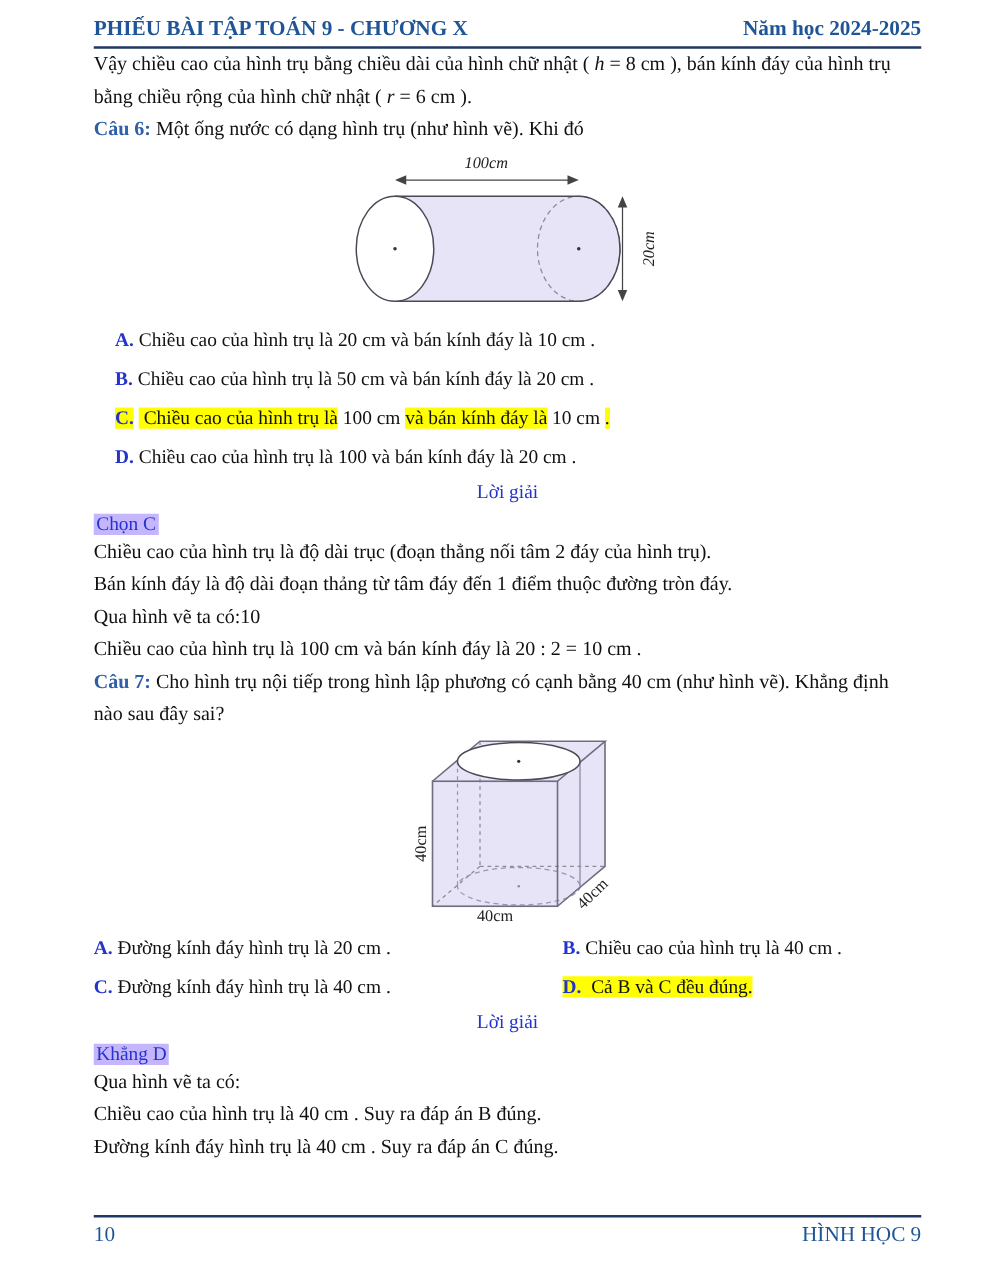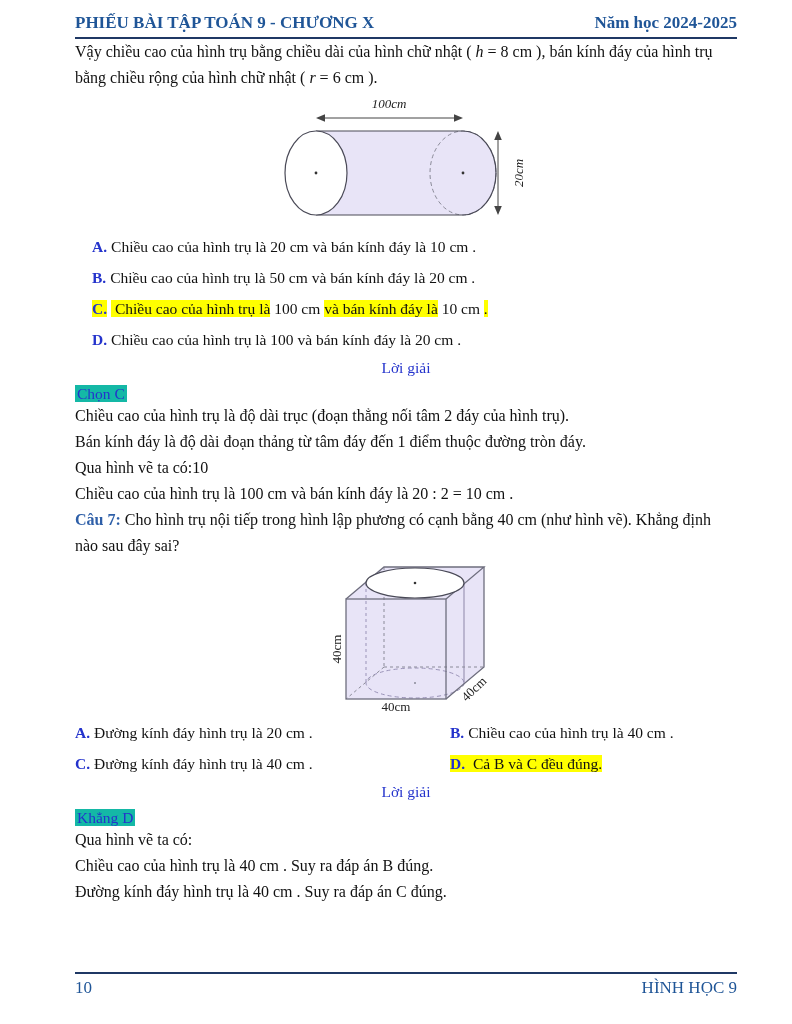--- a/index.html
+++ b/index.html
@@ -25,21 +25,21 @@
   
   .content { margin:0 55px 0 75px; }
   p.para { font-size:16px; line-height:26px; margin-top:0; }
   .q-label { color:#2E5FA8; font-weight:bold; }
   .math-var { font-style:italic; }
   .opt { font-size:15.5px; line-height:22px; margin-top:9px;margin-left:17px; }
   .opt .letter { color:#2433CC; font-weight:bold; margin-right:4px; }
   .hl-y { background:#FFFF00; }
   .loigiai { text-align:center; color:#2433CC; font-size:15.5px; margin-top:8px; }
   .chon { margin-top:8px; font-size:15.5px; }
-  .chon span { background:#14b8a6; color:#2433CC; padding:0 2px; }
+  .chon span { background:#c4b5fd; color:#2433CC; padding:0 2px; }
   .fig { line-height:0; }
   .fig1 { margin:4px 0 2px 208px;font-style:italic; }
   .fig2 { margin:-6px 0 0 256px; }
   svg text { font-family:"Liberation Serif", serif; font-size:13px; fill:#222; }
   .opt-grid-row { display:flex; margin-top:9px; }
   .opt-grid-row .cell-left  { width:375px; font-size:15.5px; line-height:22px; }
   .opt-grid-row .cell-right { flex:1; font-size:15.5px; line-height:22px; }
   .cell-left .letter, .cell-right .letter { color:#2433CC; font-weight:bold; margin-right:4px; }
   
   .footer {
@@ -57,20 +57,21 @@
 
   <div class="header">
     <span class="h-title">PHIẾU BÀI TẬP TOÁN 9 - CHƯƠNG X</span>
     <span class="h-year">Năm học 2024-2025</span>
   </div>
 
   <div class="content">
 
     <p class="para"><span>Vậy chiều cao của hình trụ bằng chiều dài của hình chữ nhật ( </span><span class="math-var">h</span><span> = 8 cm ), bán kính đáy của hình trụ bằng chiều rộng của hình chữ nhật ( </span><span class="math-var">r</span><span> = 6 cm ).</span></p>
 
+    <p class="para"><span class="q-label">Câu 6:</span> <span>Một ống nước có dạng hình trụ (như hình vẽ). Khi đó</span></p>
 
     <div class="fig fig1">
       <svg width="270" height="132" viewBox="0 0 270 132">
 
         <text x="106" y="13" text-anchor="middle">100cm</text>
         <line x1="38" y1="23" x2="175" y2="23" stroke="#444" stroke-width="1"></line>
         <path d="M33,23 l9,-3.8 v7.6 z" fill="#444"></path>
         <path d="M180,23 l-9,-3.8 v7.6 z" fill="#444"></path>
 
         <rect x="33" y="36" width="147" height="84" fill="#E8E4F7"></rect>

